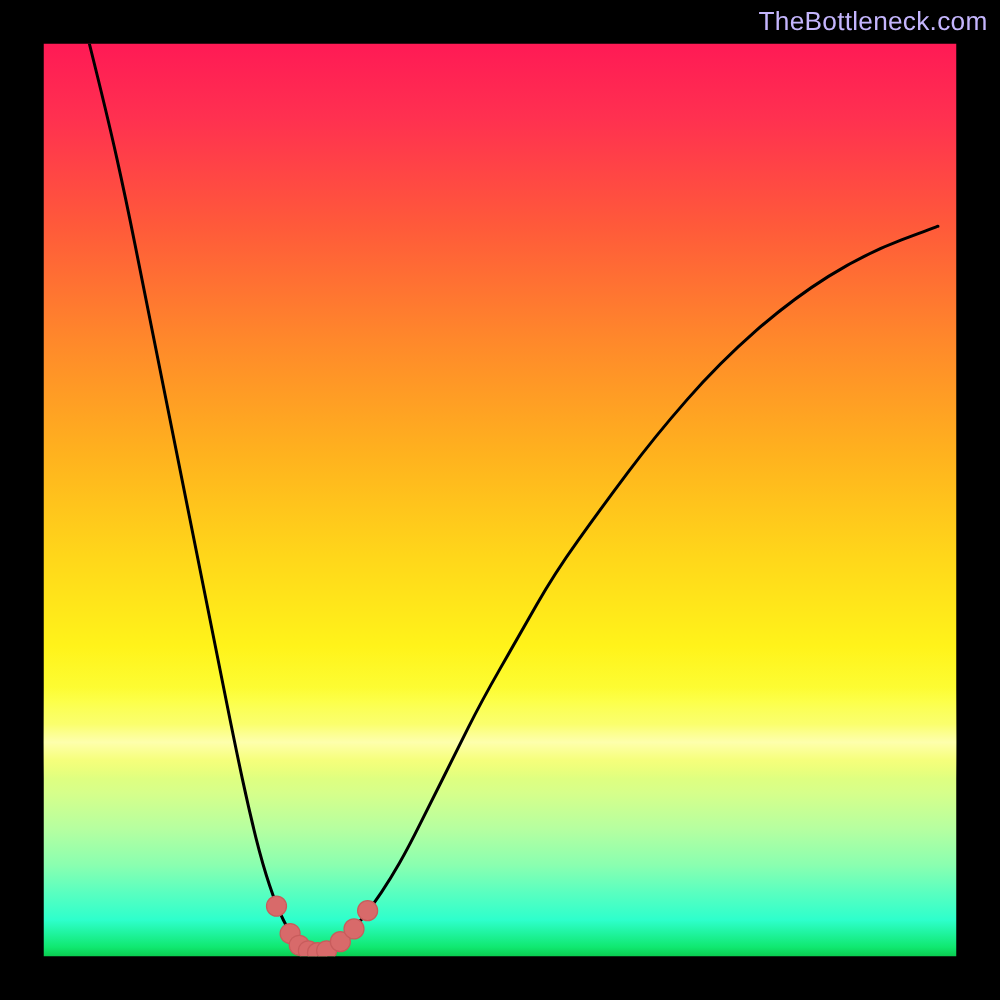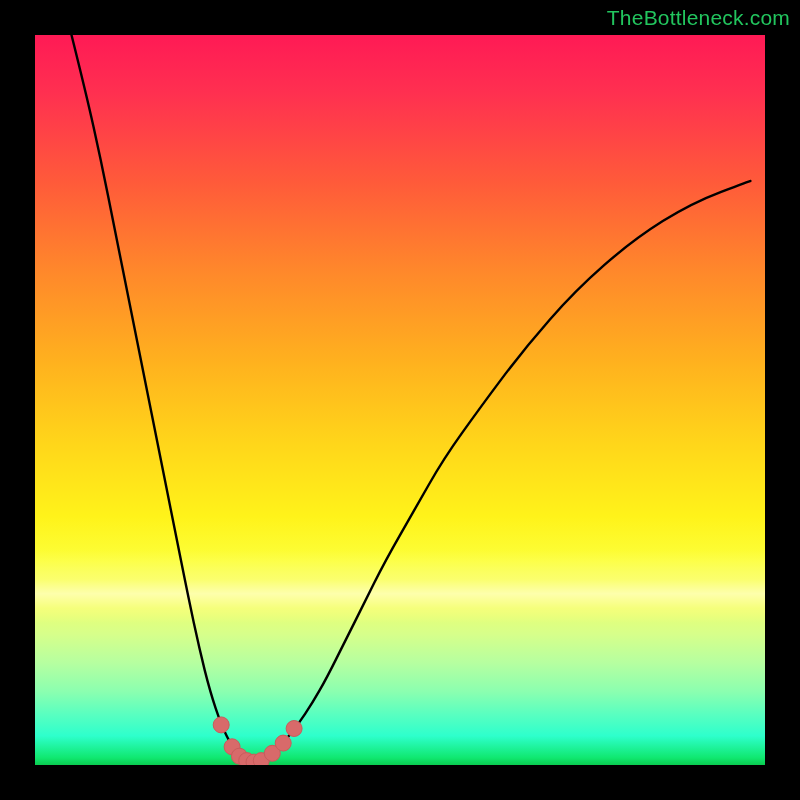--- a/index.html
+++ b/index.html
@@ -58,21 +58,21 @@
       rgba(255,255,90,0) 100%
     );
     pointer-events: none;
   }
   .watermark {
     position: absolute;
     top: 6px;
     right: 10px;
     font-family: Arial, Helvetica, sans-serif;
     font-size: 21px;
-    color: #22c55e;
+    color: #c4b5fd;
     letter-spacing: 0.2px;
     font-weight: 400;
   }
   svg.curve-layer {
     position: absolute;
     top: 0;
     left: 0;
     width: 730px;
     height: 730px;
   }

